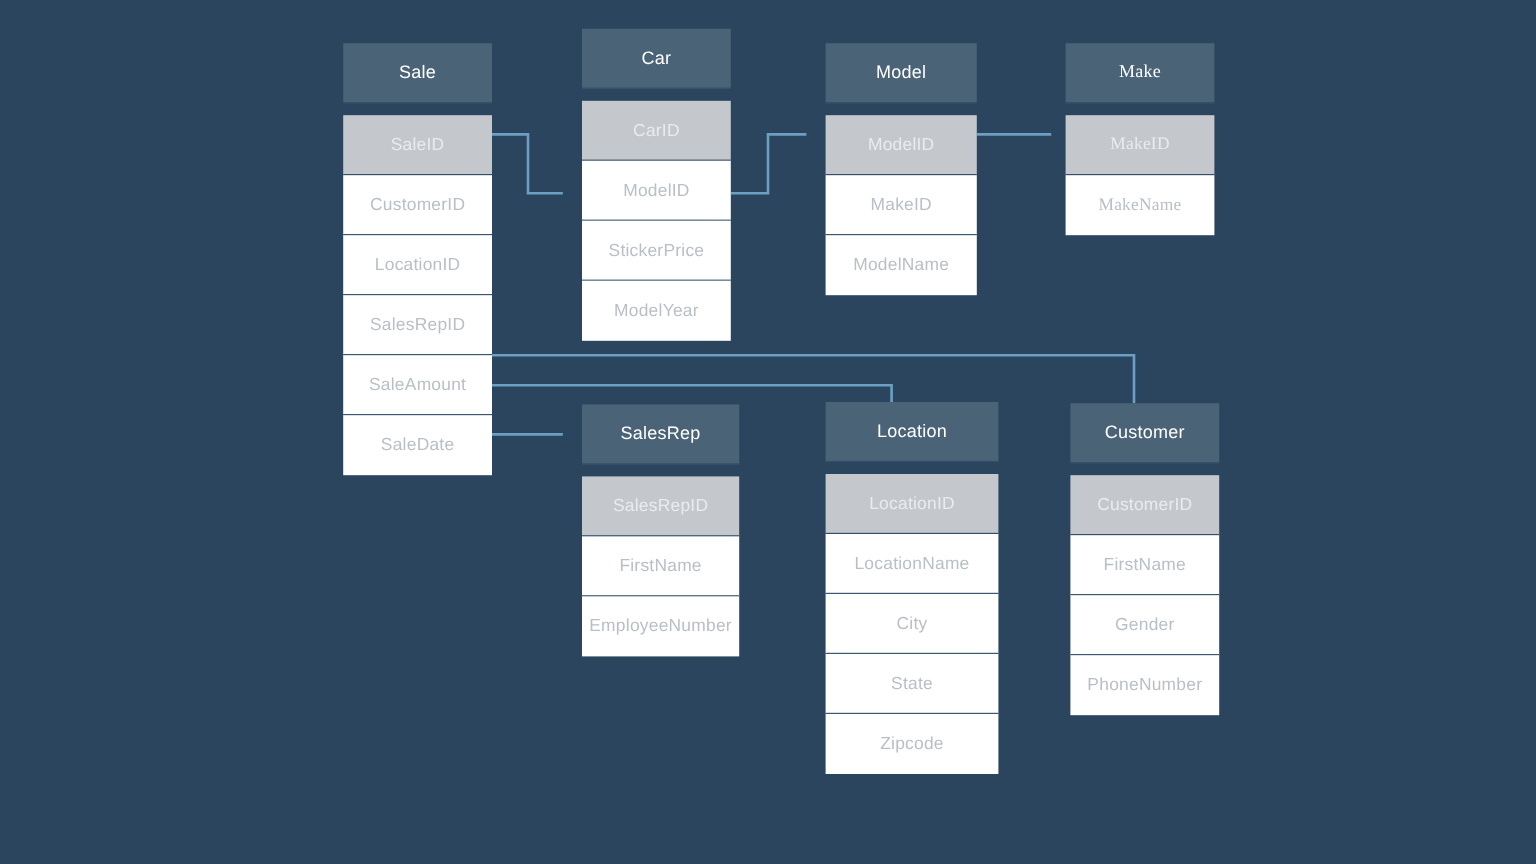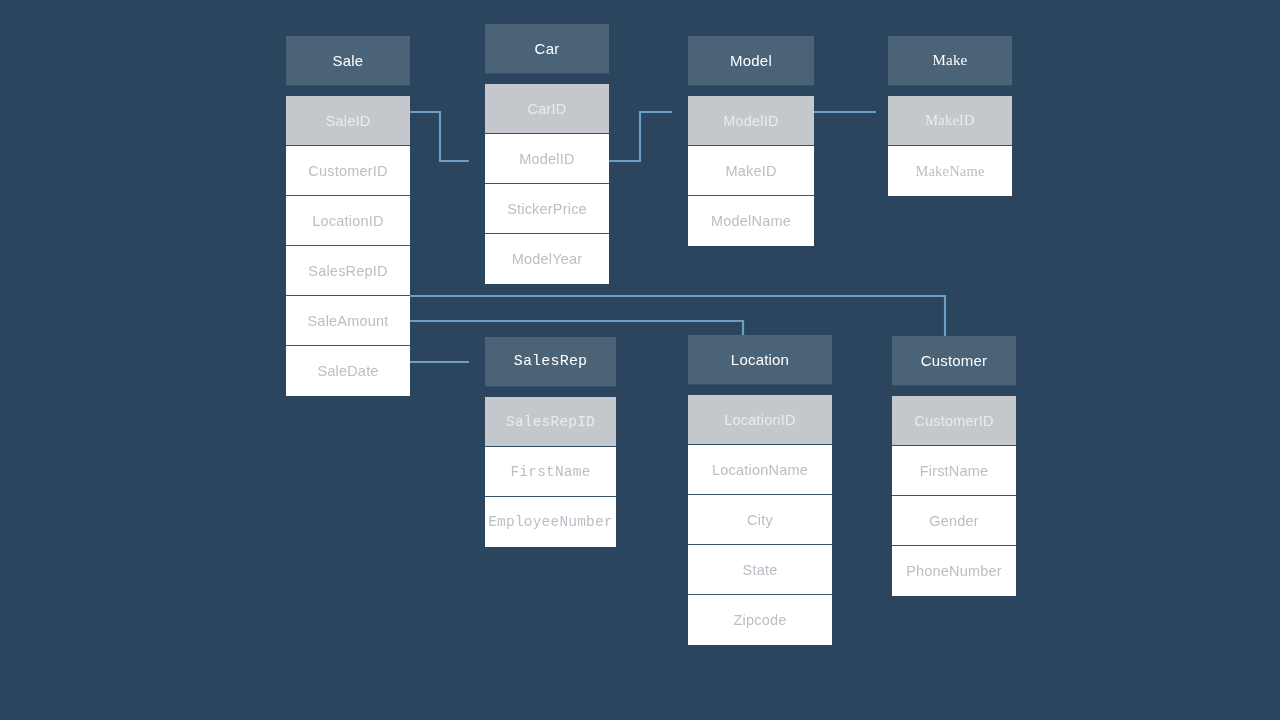--- a/index.html
+++ b/index.html
@@ -103,21 +103,21 @@
         <div class="entity-header">Model</div>
         <div class="field pk">ModelID</div>
         <div class="field">MakeID</div>
         <div class="field last">ModelName</div>
       </div>
       <div class="entity" style="left: 872px; top: 36px; width: 140px; font-family: Liberation Serif, serif;">
         <div class="entity-header">Make</div>
         <div class="field pk">MakeID</div>
         <div class="field last">MakeName</div>
       </div>
-      <div class="entity" style="left: 469px; top: 337px; width: 147px; font-family: Liberation Mono, monospace;">
+      <div class="entity" style="left: 469px; top: 337px; width: 147px;">
         <div class="entity-header">SalesRep</div>
         <div class="field pk">SalesRepID</div>
         <div class="field">FirstName</div>
         <div class="field last">EmployeeNumber</div>
       </div>
       <div class="entity" style="left: 672px; top: 335px; width: 160px;">
         <div class="entity-header">Location</div>
         <div class="field pk">LocationID</div>
         <div class="field">LocationName</div>
         <div class="field">City</div>

